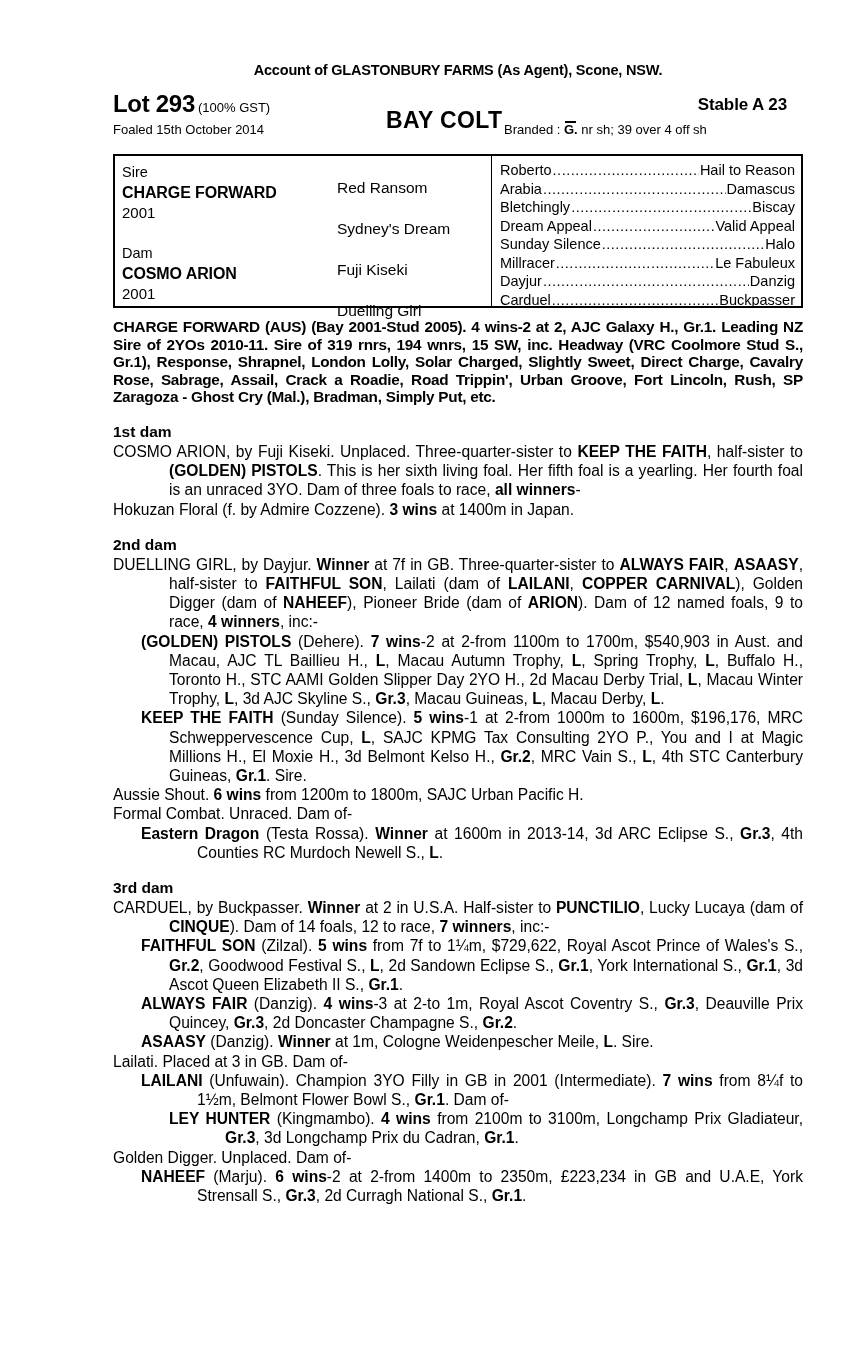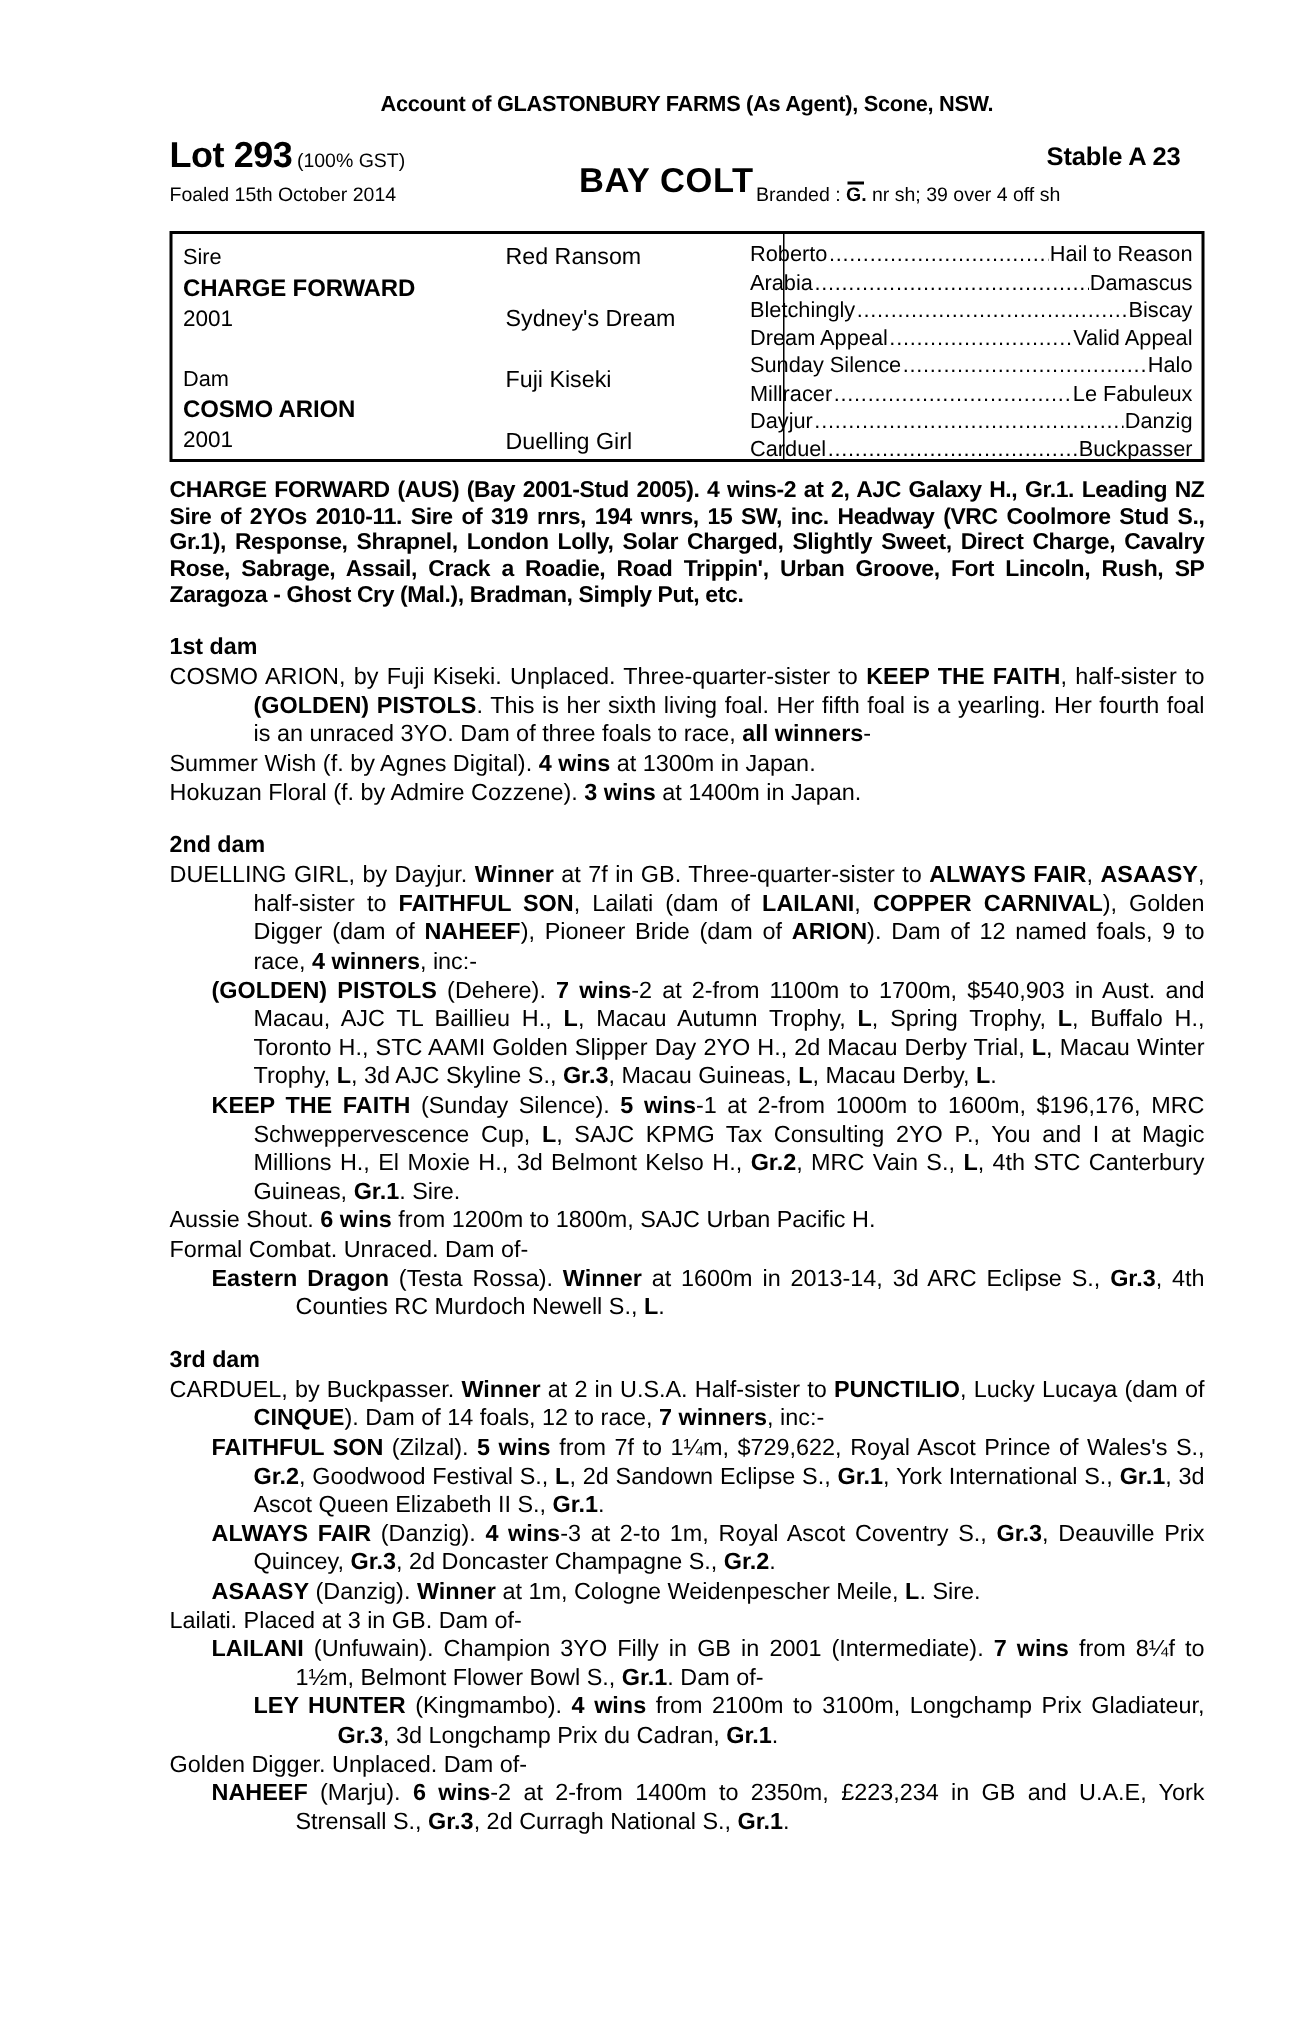--- a/index.html
+++ b/index.html
@@ -104,21 +104,21 @@
   .ped-table {
     margin-top: 10px;
     border: 2px solid #000;
     height: 154px;
     position: relative;
     box-sizing: border-box;
   }
   .ped-left {
     position: absolute;
     left: 0; top: 0;
-    width: 408px;
+    width: 377px;
     height: 100%;
     border-right: 1.5px solid #000;
     box-sizing: border-box;
   }
   .ped-right {
     position: absolute;
     left: 377px; top: 0;
     right: 0; height: 100%;
     box-sizing: border-box;
   }
@@ -136,21 +136,21 @@
   .ped-left .blk2 { height: 61px; margin-top: 20px; }
   .label { font-size: 14.5px; }
   .hname {
     font-weight: bold;
     font-size: 16px;
     letter-spacing: -0.1px;
     white-space: nowrap;
   }
   .yr { font-size: 15px; }
   .g2name { font-size: 15.5px; }
-  .g2a { margin-top: 0px; }
+  .g2a { margin-top: 16px; }
 
   .ped-right ul {
     list-style: none;
     margin: 0;
     padding: 5px 6px 0 8px;
   }
   .ped-right li {
     font-size: 14.5px;
     line-height: 18.5px;
     display: flex;
@@ -290,21 +290,20 @@
             <span class="b">Buckpasser</span>
           </li>
       </ul>
     </div>
   </div>
 
   <div class="sire-para">CHARGE FORWARD (AUS) (Bay 2001-Stud 2005). 4 wins-2 at 2, AJC Galaxy H., Gr.1. Leading NZ Sire of 2YOs 2010-11. Sire of 319 rnrs, 194 wnrs, 15 SW, inc. Headway (VRC Coolmore Stud S., Gr.1), Response, Shrapnel, London Lolly, Solar Charged, Slightly Sweet, Direct Charge, Cavalry Rose, Sabrage, Assail, Crack a Roadie, Road Trippin', Urban Groove, Fort Lincoln, Rush, SP Zaragoza - Ghost Cry (Mal.), Bradman, Simply Put, etc.</div>
 
   <div class="dam-head">1st dam</div>
   <p class="entry hang1">COSMO ARION, by Fuji Kiseki. Unplaced. Three-quarter-sister to <b>KEEP THE FAITH</b>, half-sister to <b>(GOLDEN) PISTOLS</b>. This is her sixth living foal. Her fifth foal is a yearling. Her fourth foal is an unraced 3YO. Dam of three foals to race, <b>all winners</b>-</p>
-  <p class="entry flat nowrapend">Summer Wish (f. by Agnes Digital). <b>4 wins</b> at 1300m in Japan.</p>
   <p class="entry flat nowrapend">Hokuzan Floral (f. by Admire Cozzene). <b>3 wins</b> at 1400m in Japan.</p>
 
   <div class="dam-head">2nd dam</div>
   <p class="entry hang1">DUELLING GIRL, by Dayjur. <b>Winner</b> at 7f in GB. Three-quarter-sister to <b>ALWAYS FAIR</b>, <b>ASAASY</b>, half-sister to <b>FAITHFUL SON</b>, Lailati (dam of <b>LAILANI</b>, <b>COPPER CARNIVAL</b>), Golden Digger (dam of <b>NAHEEF</b>), Pioneer Bride (dam of <b>ARION</b>). Dam of 12 named foals, 9 to race, <b>4 winners</b>, inc:-</p>
   <div>
       <p class="entry hang2"><b>(GOLDEN) PISTOLS</b> (Dehere). <b>7 wins</b>-2 at 2-from 1100m to 1700m, $540,903 in Aust. and Macau, AJC TL Baillieu H., <b>L</b>, Macau Autumn Trophy, <b>L</b>, Spring Trophy, <b>L</b>, Buffalo H., Toronto H., STC AAMI Golden Slipper Day 2YO H., 2d Macau Derby Trial, <b>L</b>, Macau Winter Trophy, <b>L</b>, 3d AJC Skyline S., <b>Gr.3</b>, Macau Guineas, <b>L</b>, Macau Derby, <b>L</b>.</p>
       <p class="entry hang2"><b>KEEP THE FAITH</b> (Sunday Silence). <b>5 wins</b>-1 at 2-from 1000m to 1600m, $196,176, MRC Schweppervescence Cup, <b>L</b>, SAJC KPMG Tax Consulting 2YO P., You and I at Magic Millions H., El Moxie H., 3d Belmont Kelso H., <b>Gr.2</b>, MRC Vain S., <b>L</b>, 4th STC Canterbury Guineas, <b>Gr.1</b>. Sire.</p>
       <p class="entry flat">Aussie Shout. <b>6 wins</b> from 1200m to 1800m, SAJC Urban Pacific H.</p>
       <p class="entry flat">Formal Combat. Unraced. Dam of-</p>
       <p class="entry hang3"><b>Eastern Dragon</b> (Testa Rossa). <b>Winner</b> at 1600m in 2013-14, 3d ARC Eclipse S., <b>Gr.3</b>, 4th Counties RC Murdoch Newell S., <b>L</b>.</p>

